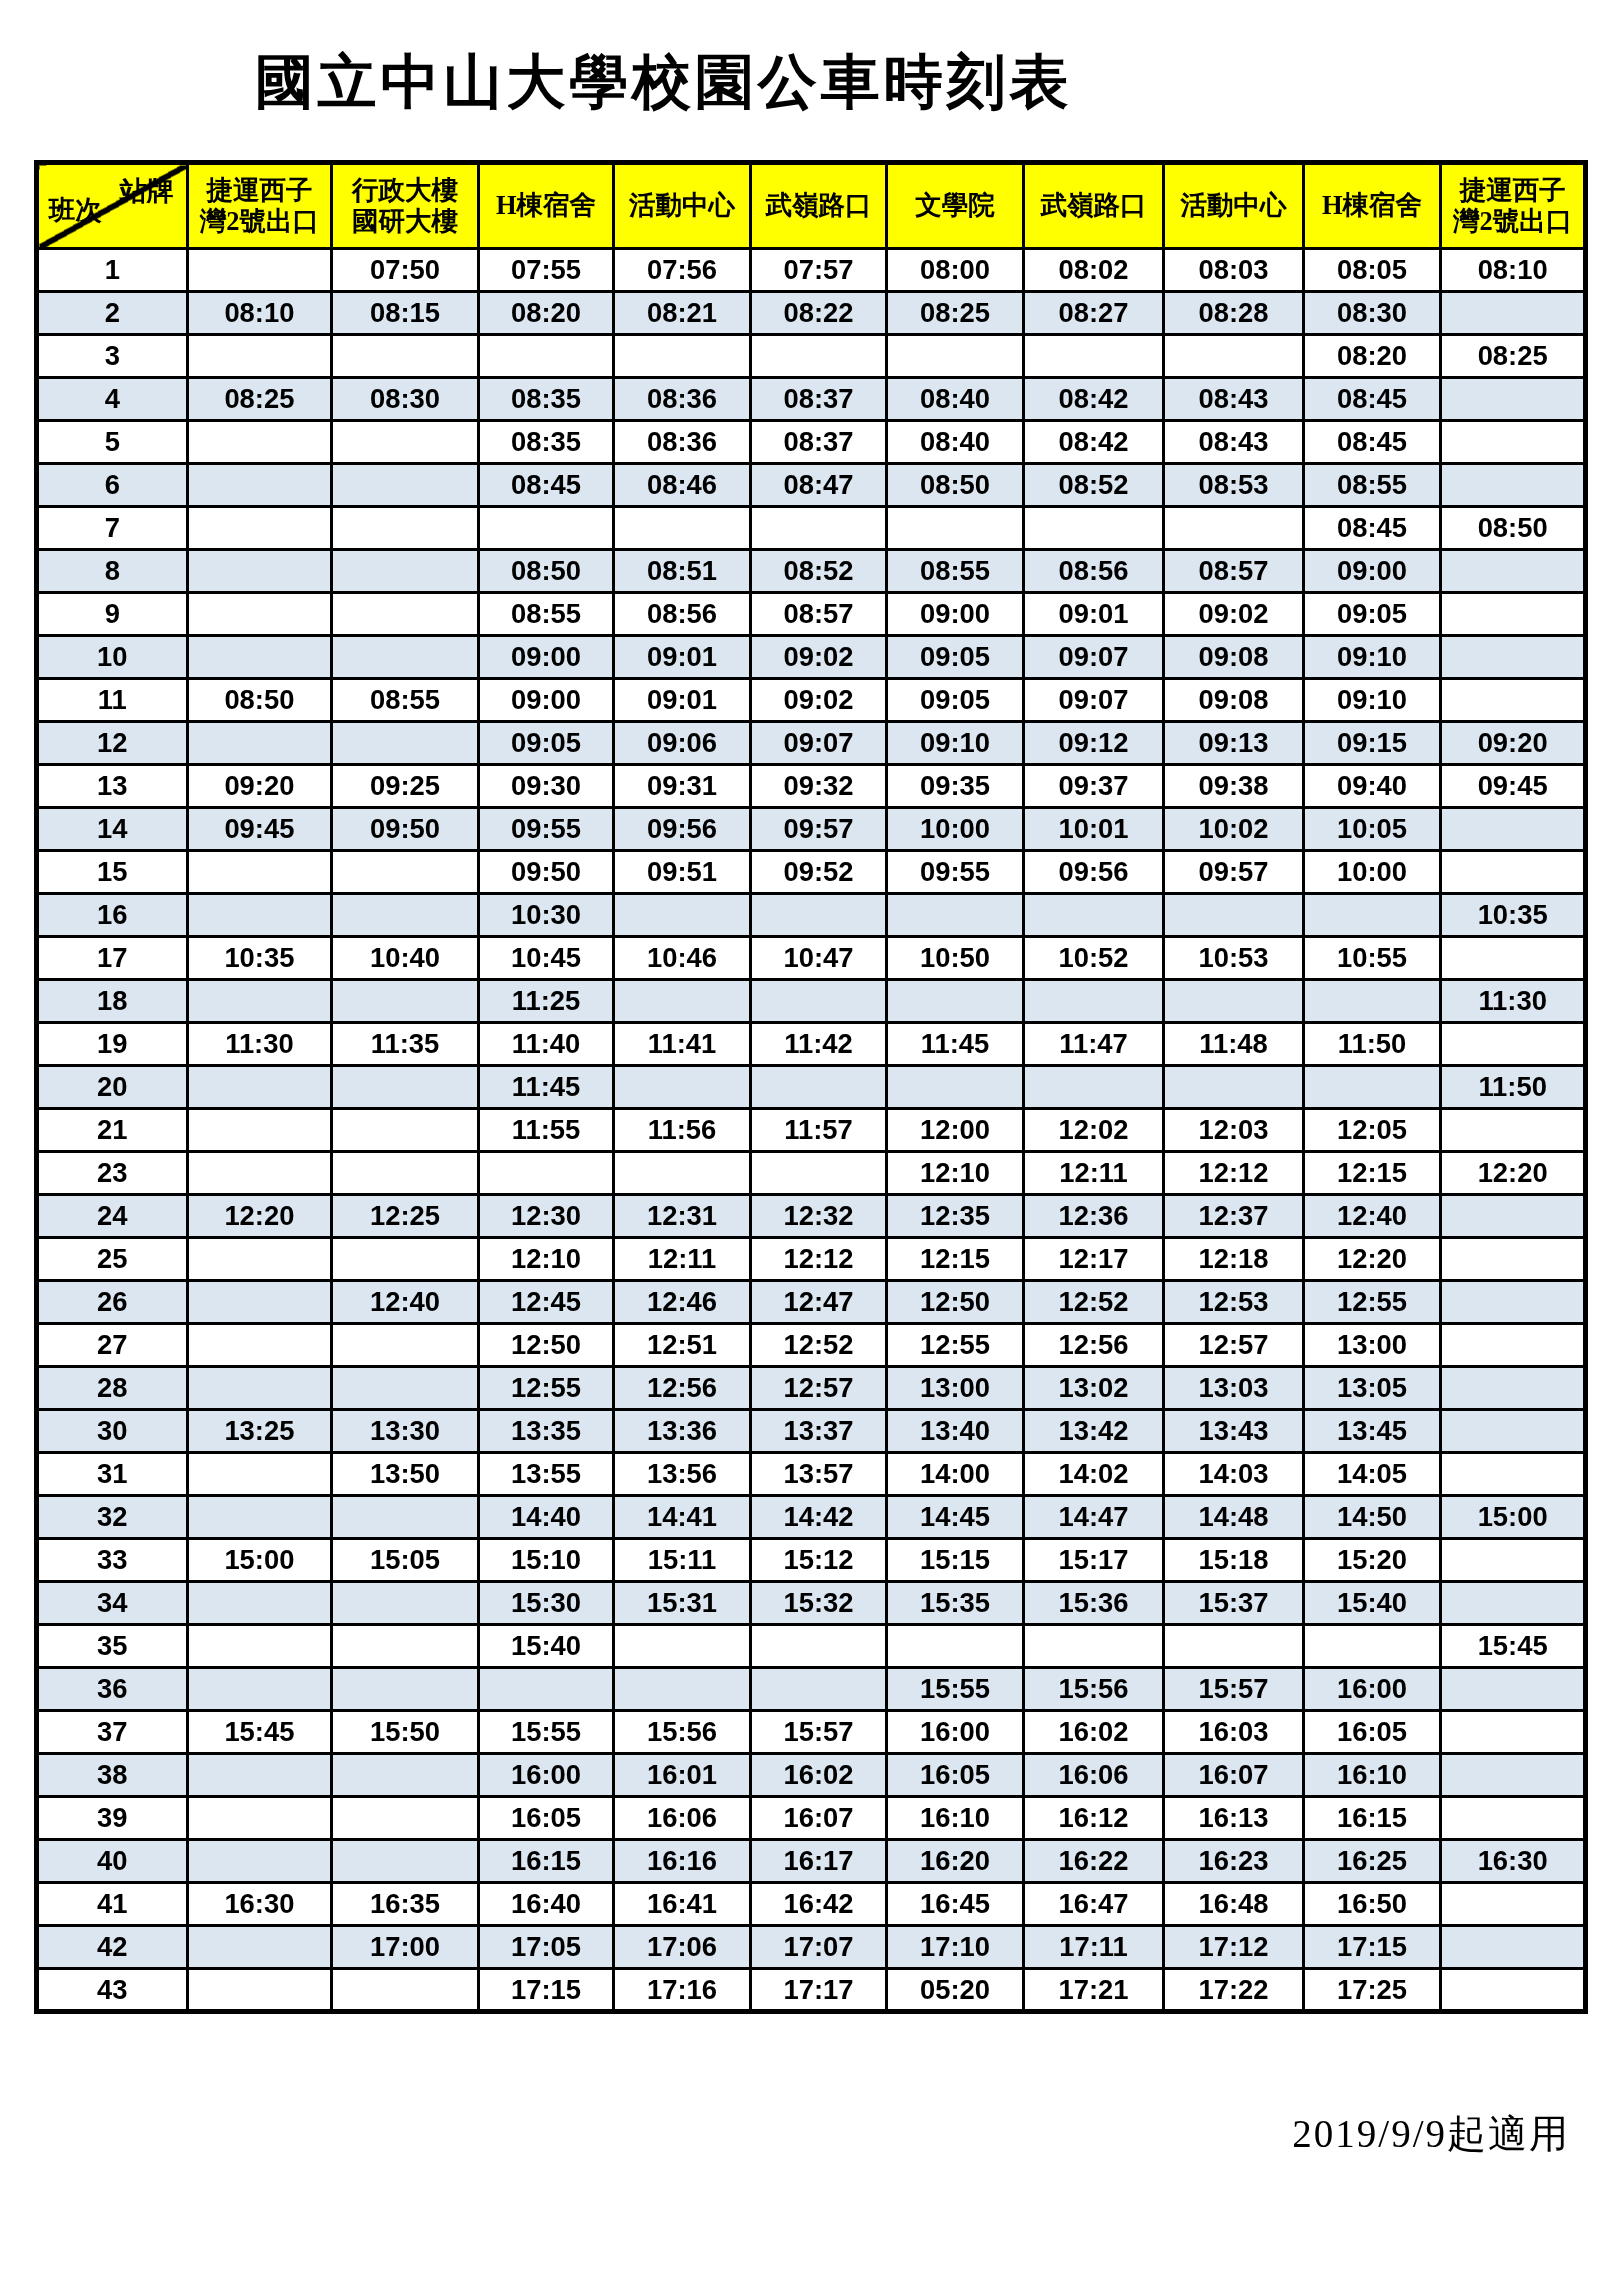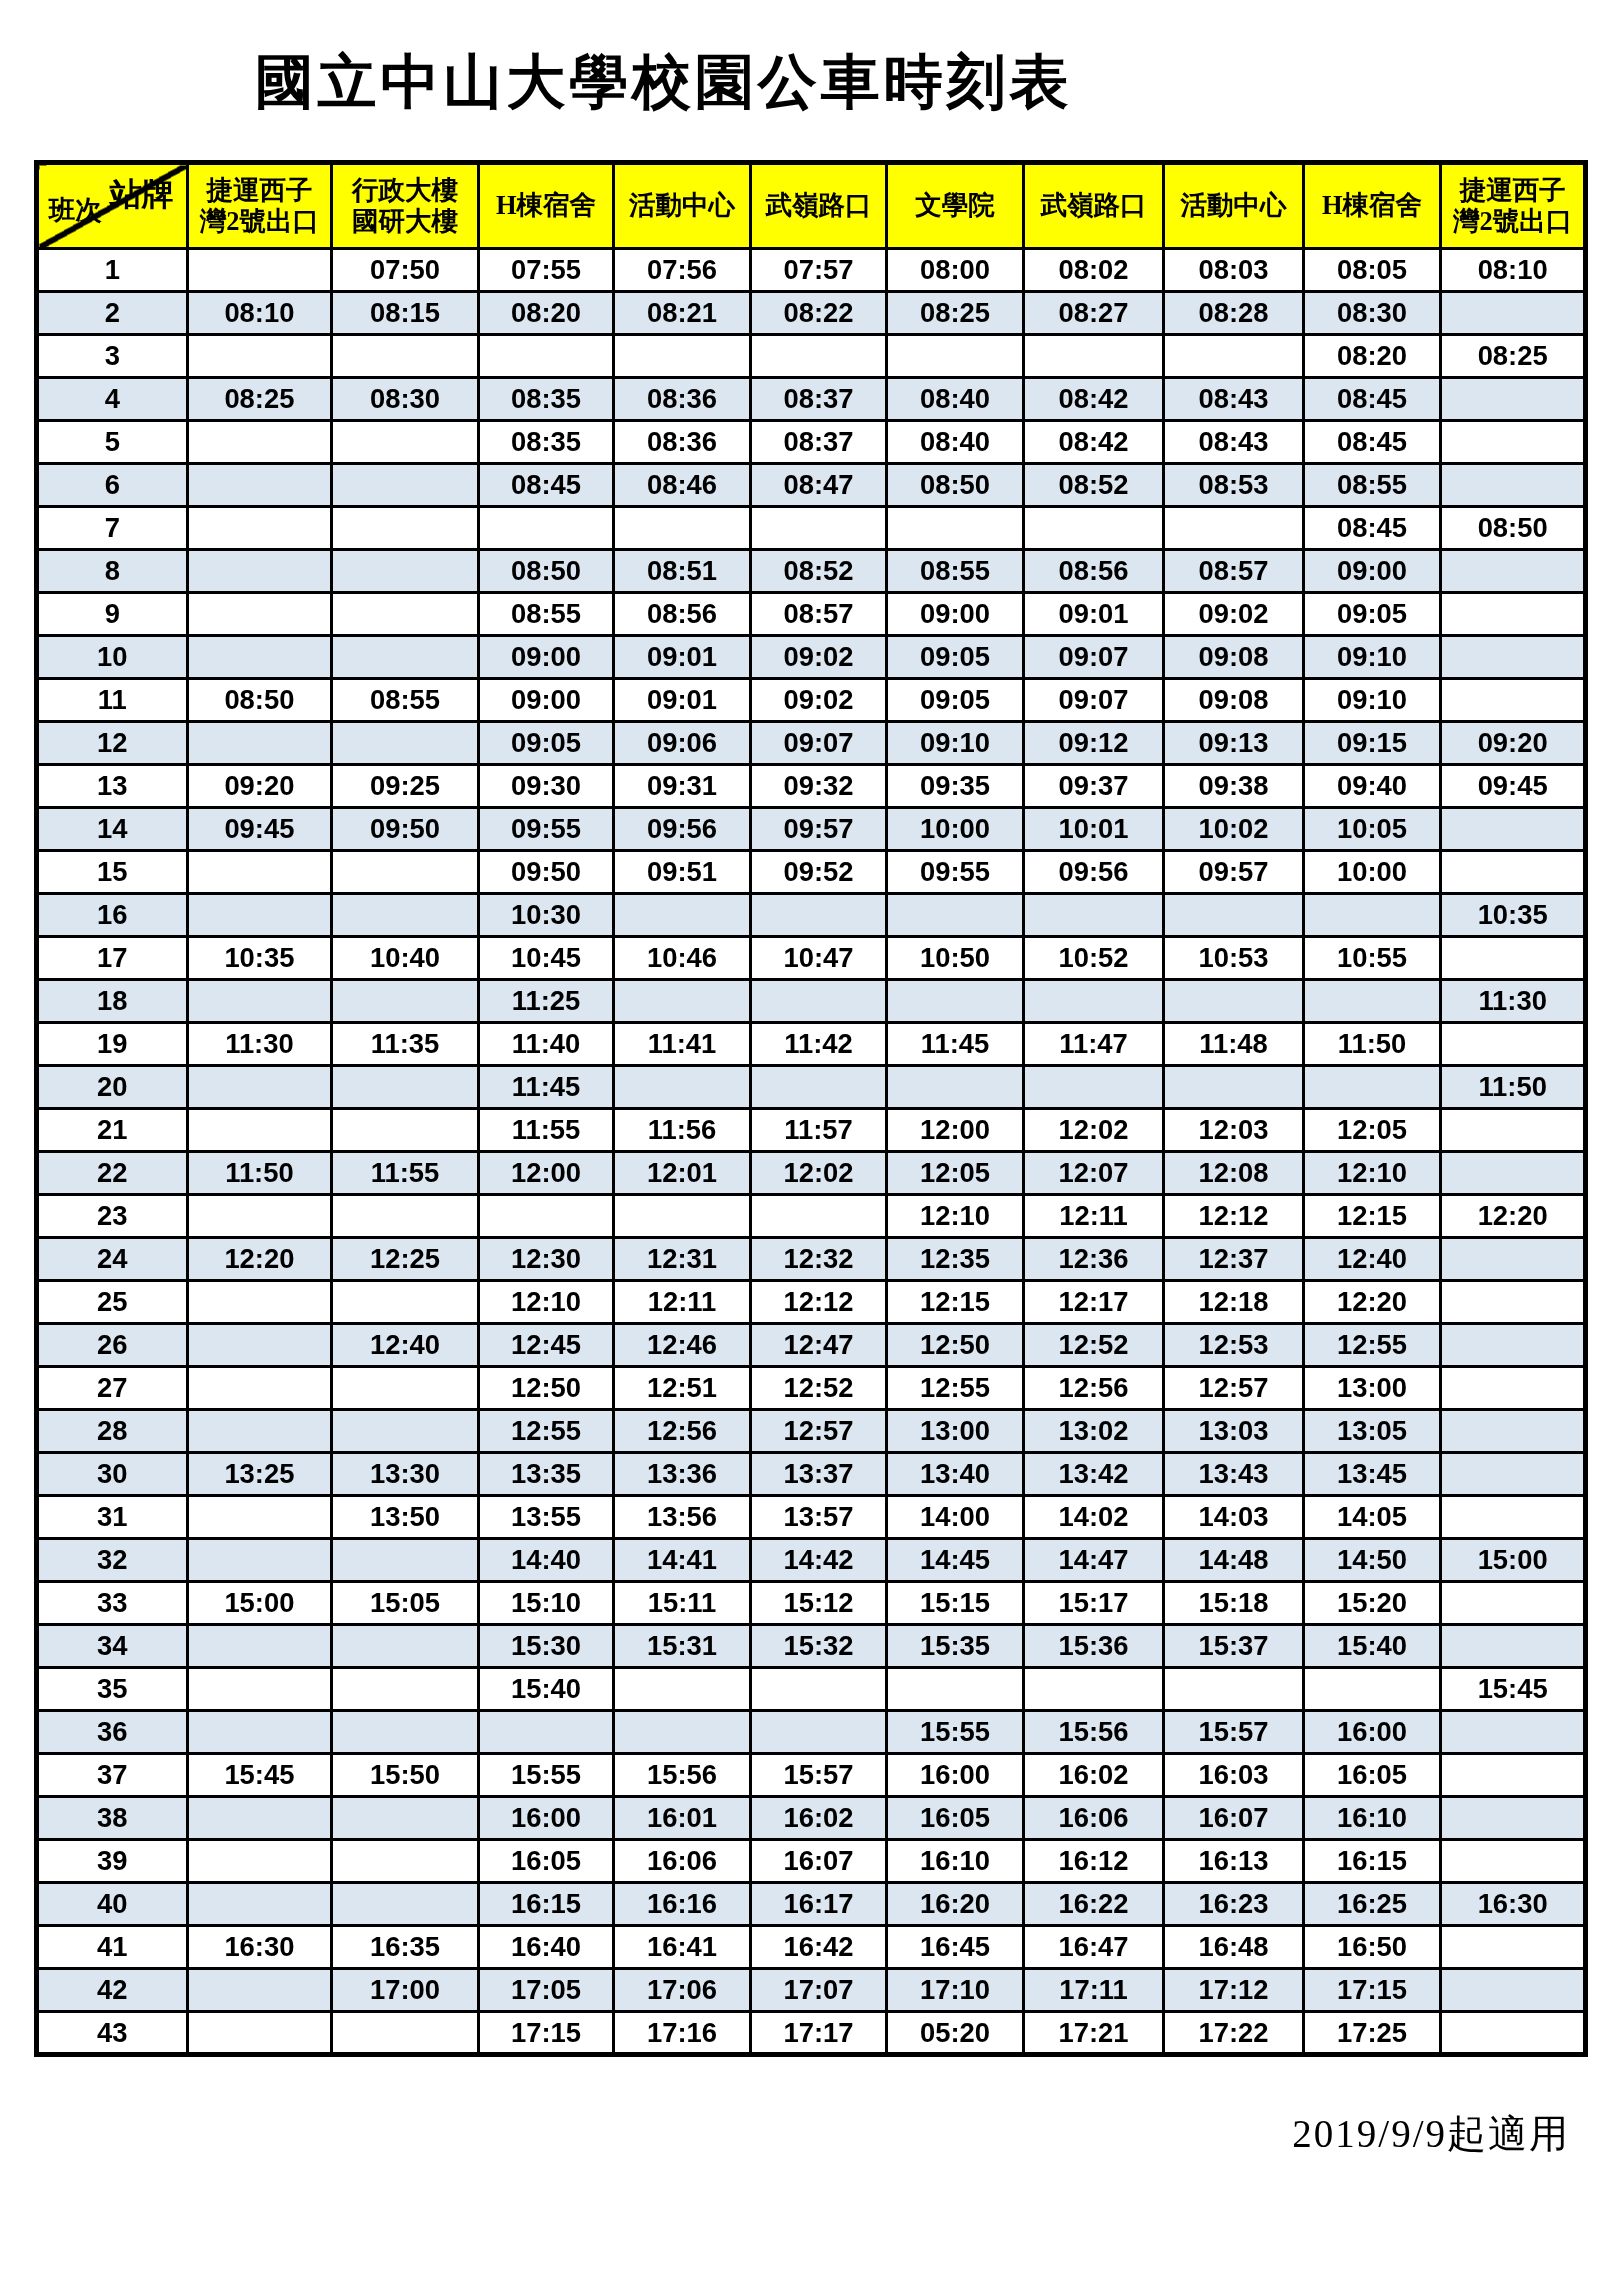--- a/index.html
+++ b/index.html
@@ -53,21 +53,21 @@
       linear-gradient(to bottom right,
         rgba(0,0,0,0) calc(50% - 2.9px),
         var(--border-c) calc(50% - 2.9px),
         var(--border-c) calc(50% + 2.9px),
         rgba(0,0,0,0) calc(50% + 2.9px)),
       var(--header-bg);
     position:relative;
   }
   th.corner-th .corner-top{
     position:absolute;top:7.8px;right:11.8px;
-    font-size:32px;font-weight:bold;text-align:right;
+    font-size:27px;font-weight:bold;text-align:right;
   }
   th.corner-th .corner-bottom{
     position:absolute;bottom:19px;left:9.8px;
     font-size:26.5px;font-weight:bold;
   }
   tbody tr{height:43px;background:#ffffff;}
   tbody tr.stripe{background:var(--stripe-bg);}
   td.trip-no, td.time-cell{
     font-family:"Liberation Sans", sans-serif;
     font-size:27.4px;
@@ -411,33 +411,20 @@
         <td class="time-cell"></td>
         <td class="time-cell">11:55</td>
         <td class="time-cell">11:56</td>
         <td class="time-cell">11:57</td>
         <td class="time-cell">12:00</td>
         <td class="time-cell">12:02</td>
         <td class="time-cell">12:03</td>
         <td class="time-cell">12:05</td>
         <td class="time-cell"></td>
       </tr>
-      <tr class="stripe">
-        <td class="trip-no">22</td>
-        <td class="time-cell">11:50</td>
-        <td class="time-cell">11:55</td>
-        <td class="time-cell">12:00</td>
-        <td class="time-cell">12:01</td>
-        <td class="time-cell">12:02</td>
-        <td class="time-cell">12:05</td>
-        <td class="time-cell">12:07</td>
-        <td class="time-cell">12:08</td>
-        <td class="time-cell">12:10</td>
-        <td class="time-cell"></td>
-      </tr>
       <tr>
         <td class="trip-no">23</td>
         <td class="time-cell"></td>
         <td class="time-cell"></td>
         <td class="time-cell"></td>
         <td class="time-cell"></td>
         <td class="time-cell"></td>
         <td class="time-cell">12:10</td>
         <td class="time-cell">12:11</td>
         <td class="time-cell">12:12</td>

